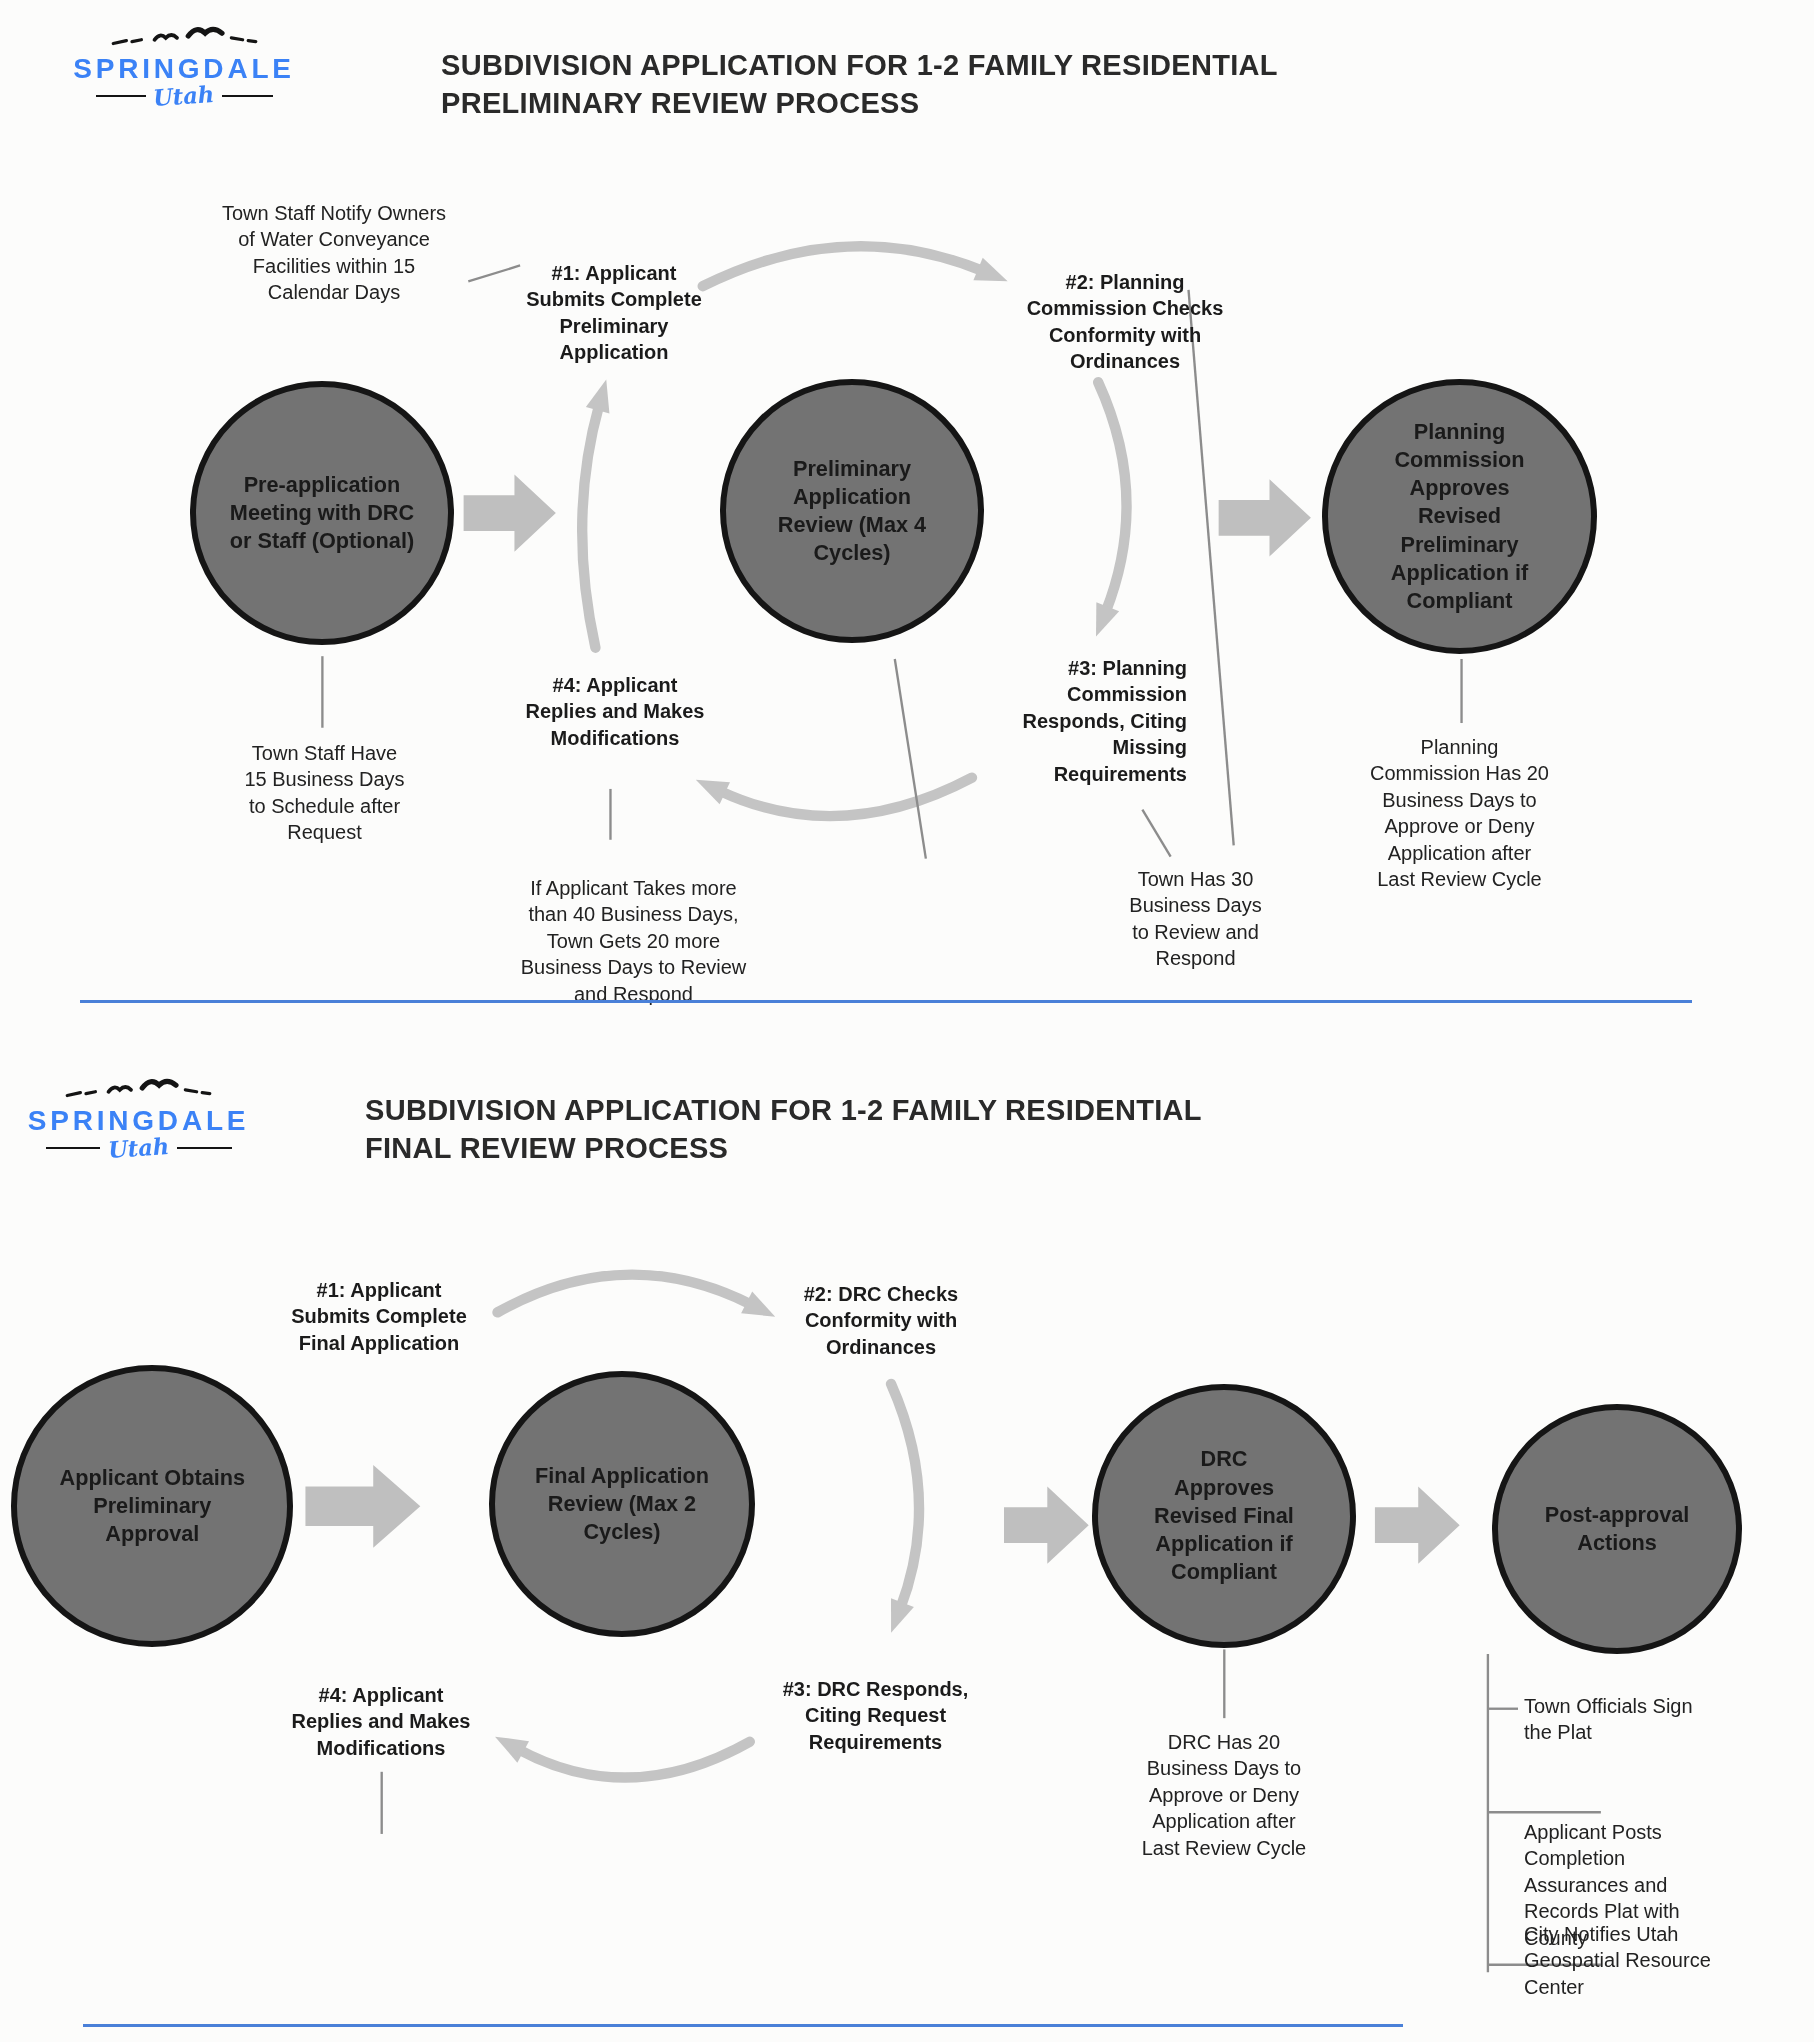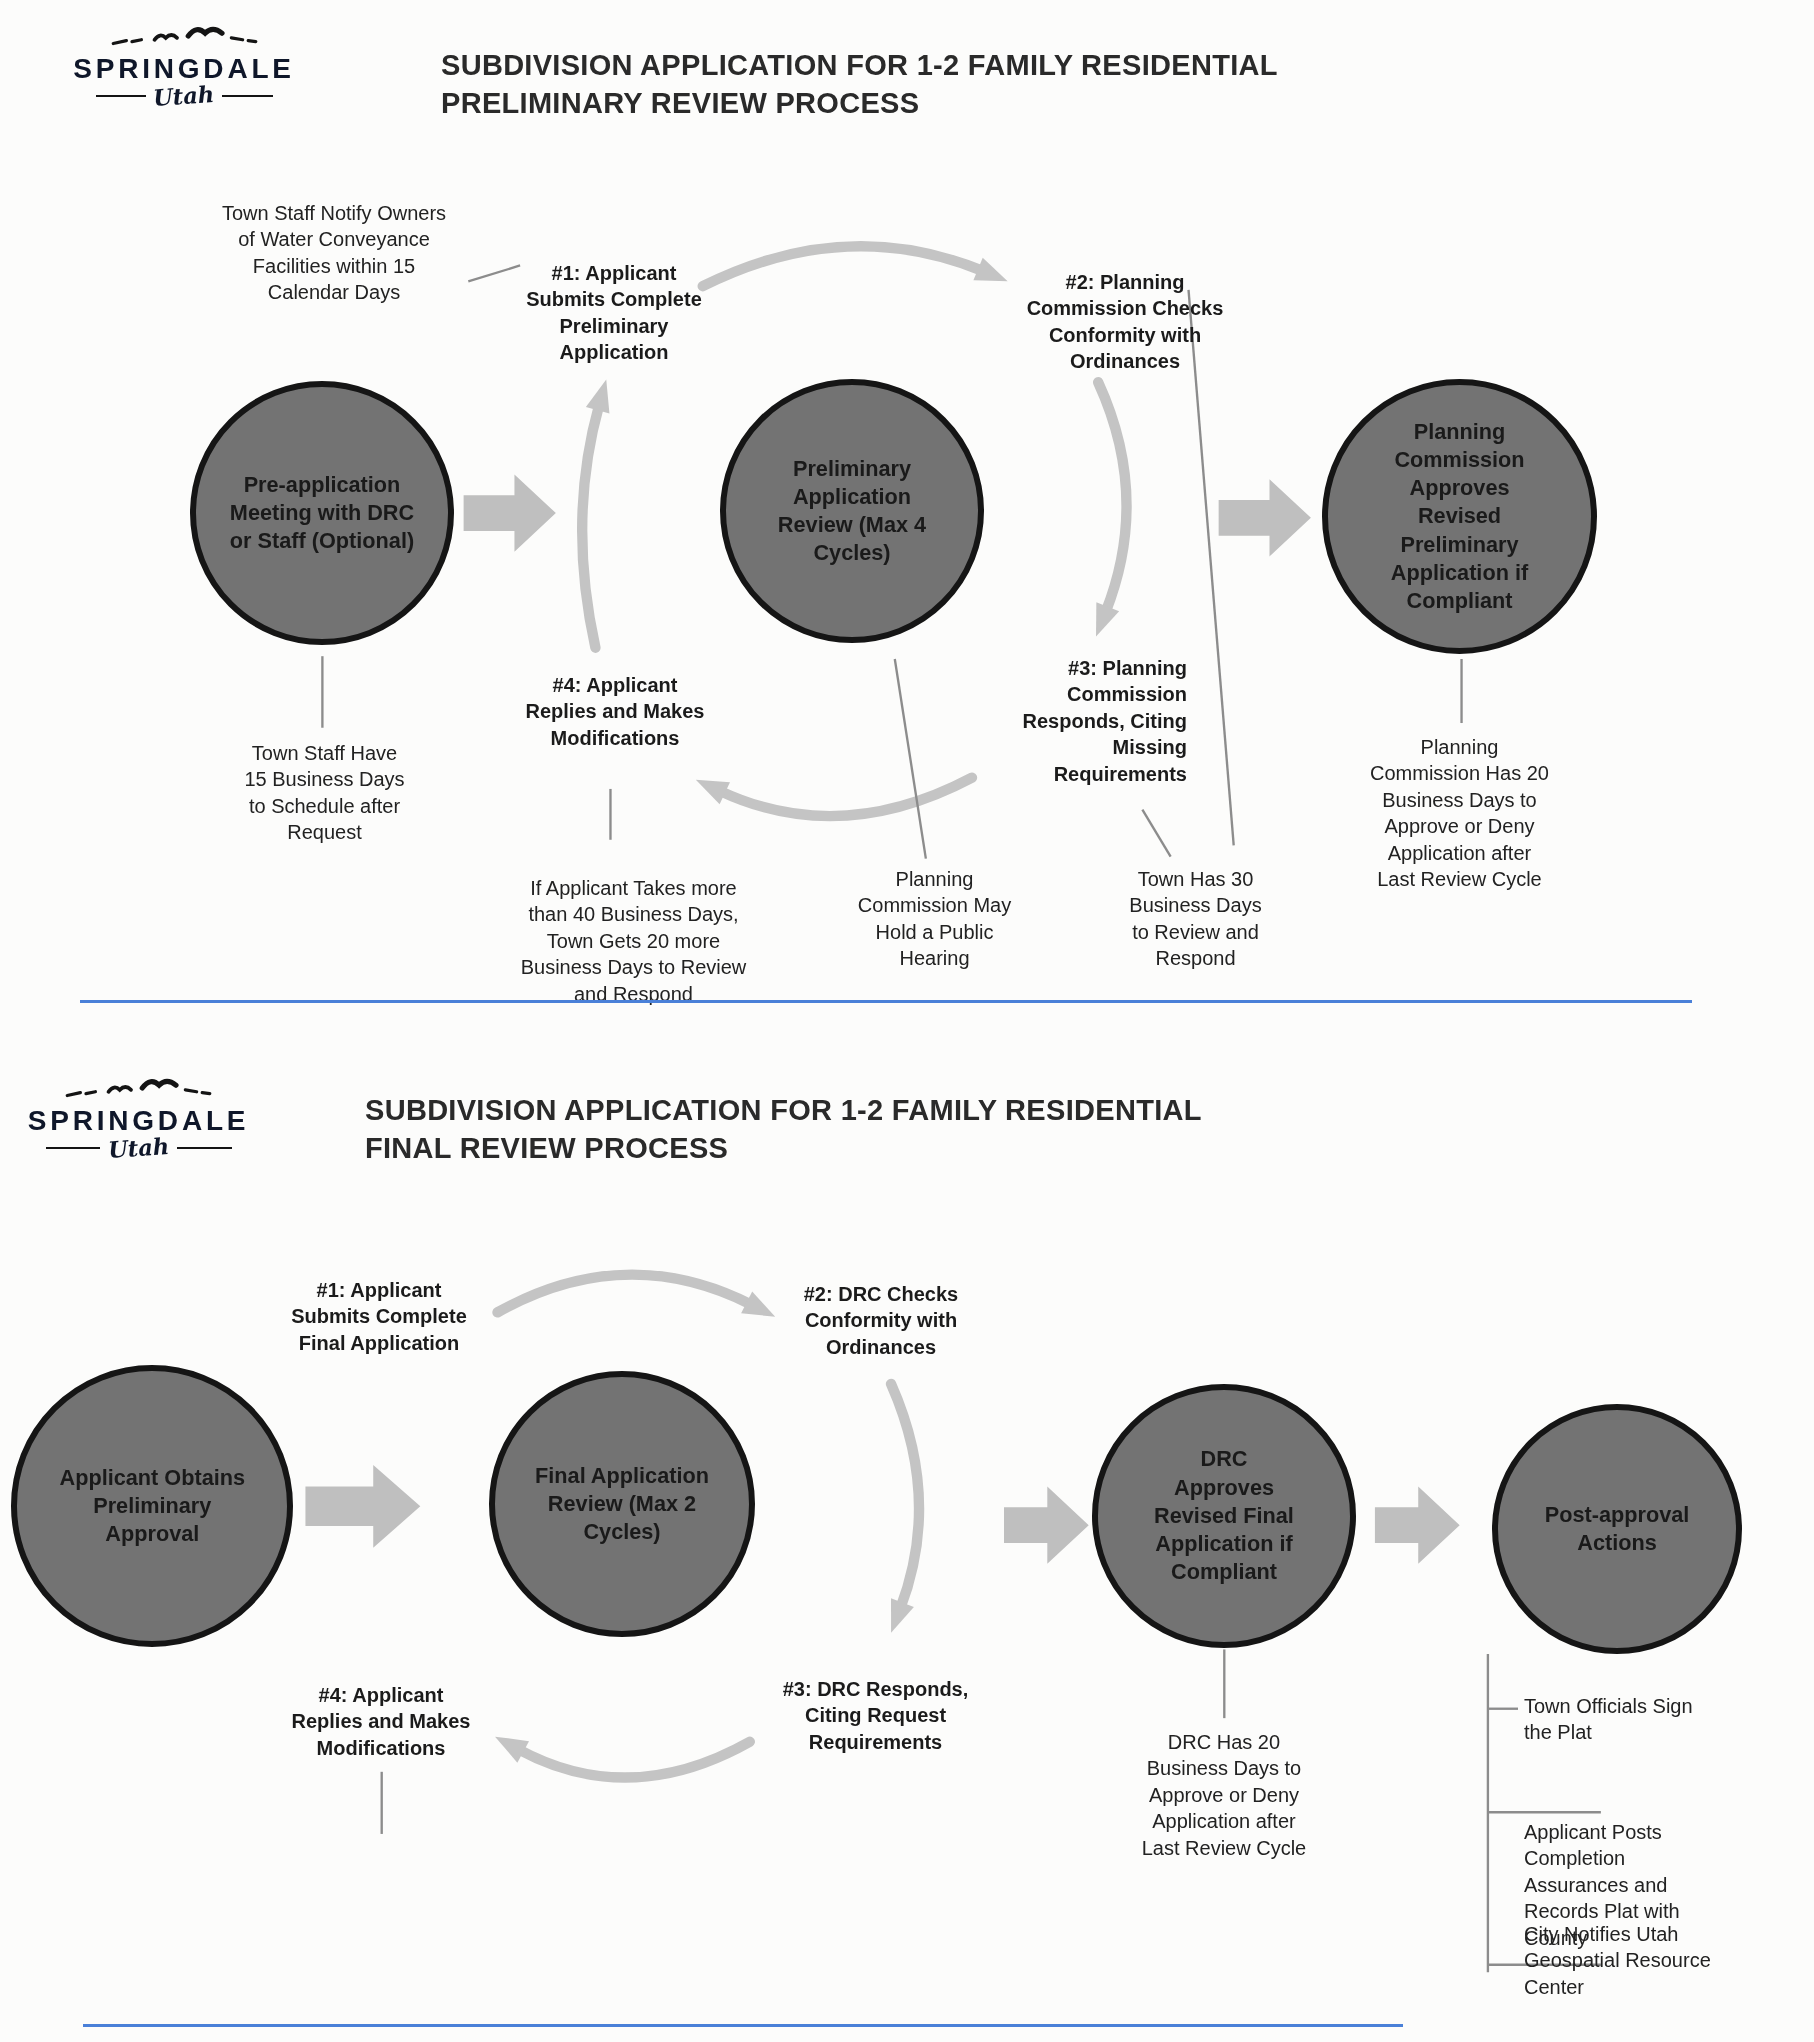--- a/index.html
+++ b/index.html
@@ -2,21 +2,21 @@
 <html style="font-size:15px"><head>
 <meta charset="utf-8">
 <title>Springdale Subdivision Review Process</title>
 <style>
   * { margin:0; padding:0; box-sizing:border-box; }
   html,body { background:#ffffff; }
   body { font-family:"Liberation Sans", sans-serif; color:#1d1d1d; }
   .doc { position:relative; width:1815px; height:2042px; background:#fcfcfb; overflow:hidden; }
   .wires { position:absolute; left:0; top:0; width:1815px; height:2042px; }
 
-  .logo { position:absolute; text-align:center; color:#0f172a; }
+  .logo { position:absolute; text-align:center; color:#3b82f6; }
   .logo-birds { display:block; margin:0 auto 1.9px auto; }
   .logo-name { font-weight:bold; font-size:28px; letter-spacing:3.8px; white-space:nowrap; }
   .logo-tag { display:flex; align-items:center; gap:7.5px; margin-top:-1.9px; padding:0 24.5px; }
   .logo-tag .rule { flex:1; border-top:2.4px solid #141414; height:0; }
   .logo-utah { font-family:"DejaVu Serif", serif; font-style:italic; font-weight:bold; font-size:22.6px; transform:rotate(-4deg); }
 
   .title { position:absolute; font-size:29px; font-weight:bold; color:#2a2a2a; line-height:1.3; letter-spacing:0.3px; }
 
   .circle { position:absolute; border:6.6px solid #151515; border-radius:50%; background:#737373;
             display:flex; align-items:center; justify-content:center; text-align:center;
@@ -115,21 +115,20 @@
   </div>
 
   <div class="tb bold" style="left:513px; top:260px; width:202px;">#1: Applicant Submits Complete Preliminary Application</div>
   <div class="tb bold" style="left:1012px; top:269px; width:226px;">#2: Planning Commission Checks Conformity with Ordinances</div>
   <div class="tb bold" style="left:1008px; top:655px; width:179px;text-align:right;">#3: Planning Commission Responds, Citing Missing Requirements</div>
   <div class="tb bold" style="left:516px; top:672px; width:198px;">#4: Applicant Replies and Makes Modifications</div>
 
   <div class="tb" style="left:221px; top:200px; width:226px;">Town Staff Notify Owners of Water Conveyance Facilities within 15 Calendar Days</div>
   <div class="tb" style="left:240px; top:740px; width:169px;">Town Staff Have 15 Business Days to Schedule after Request</div>
   <div class="tb" style="left:516px; top:847px; width:235px;margin-top:28px;">If Applicant Takes more than 40 Business Days, Town Gets 20 more Business Days to Review and Respond</div>
-  <div class="tb" style="left:852px; top:866px; width:165px;">Planning Commission May Hold a Public Hearing</div>
   <div class="tb" style="left:1125px; top:866px; width:141px;">Town Has 30 Business Days to Review and Respond</div>
   <div class="tb" style="left:1370px; top:734px; width:179px;">Planning Commission Has 20 Business Days to Approve or Deny Application after Last Review Cycle</div>
 
   <div class="divider" style="left:80px; top:1000px; width:1612px;"></div>
 
   <div class="logo" style="left:21px; top:1073px; width:235px;">
     <svg class="logo-birds" width="151" height="30" viewBox="0 0 160 32">
       <g stroke="#141414" fill="none" stroke-linecap="round">
         <path d="M4 24 L18 21" stroke-width="3.5"></path>
           <path d="M24 22 L34 20" stroke-width="3.5"></path>

